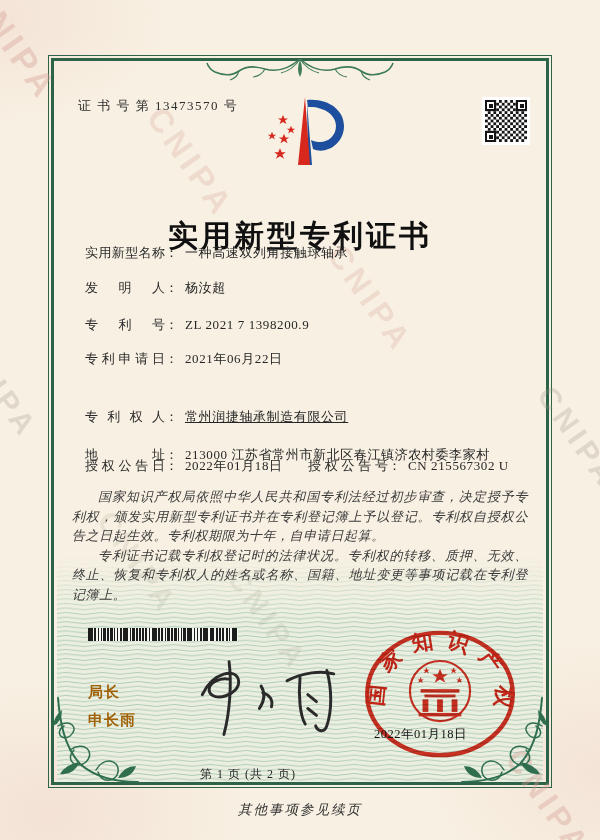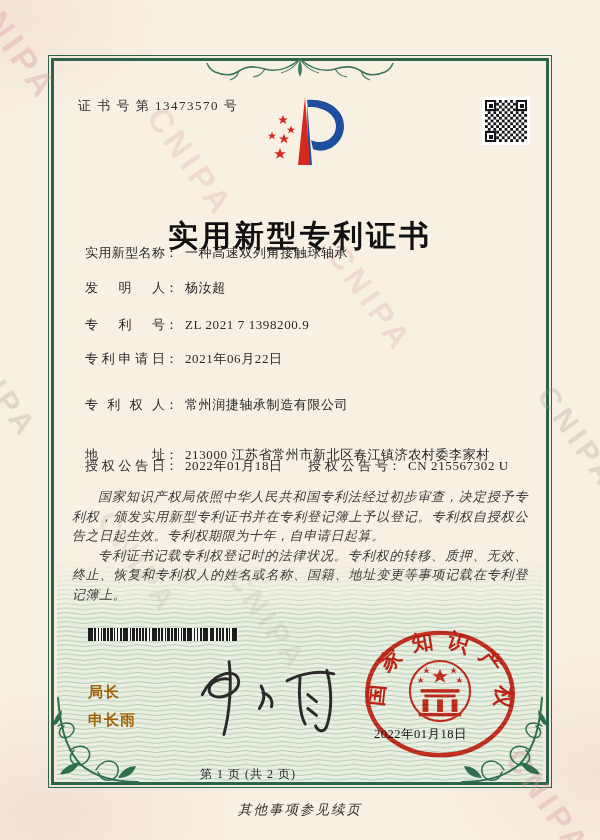--- a/index.html
+++ b/index.html
@@ -32,21 +32,21 @@
      background:repeating-conic-gradient(#151515 0% 25%, #ffffff 0% 50%) 0 0 / 5.6px 5.6px;}
   .finder{position:absolute;width:11px;height:11px;border:2px solid #151515;background:#fff;box-sizing:border-box;}
   .finder::after{content:"";position:absolute;inset:1.5px;background:#151515;}
   .f-tl{left:3px;top:3px;} .f-tr{right:3px;top:3px;} .f-bl{left:3px;bottom:3px;}
   .title{position:absolute;left:0;top:170px;width:600px;text-align:center;font-size:30px;font-weight:bold;
          color:#101010;letter-spacing:3px;margin-top:46px;}
   .frow{position:absolute;left:85px;white-space:nowrap;font-size:13px;color:#262626;}
   .flabel{display:inline-block;width:80px;text-align:justify;text-align-last:justify;color:#2b2b2b;}
   .fcolon{display:inline-block;margin-right:7px;}
   .fvalue{letter-spacing:0.6px;}
-  .r0{top:244px;} .r1{top:279px;} .r2{top:316px;} .r3{top:350px;} .r4{top:396px;} .r5{top:446px;} .r6{top:457px;}
+  .r0{top:244px;} .r1{top:279px;} .r2{top:316px;} .r3{top:350px;} .r4{top:408px;text-decoration:underline;} .r5{top:446px;} .r6{top:457px;}
   .frow-right{left:308px;}
   .paras{position:absolute;left:72px;top:487px;width:456px;font-size:13px;line-height:19.5px;
          font-style:italic;color:#3a3a3a;text-align:justify;letter-spacing:0.6px;}
   .paras p{margin:0;text-indent:2em;}
   .barcode{position:absolute;left:88px;top:628px;width:150px;height:13px;background-color:#f6f6f2;
      background-image:
        repeating-linear-gradient(90deg,#1c1c1c 0 1.6px,transparent 1.6px 3.2px),
        repeating-linear-gradient(90deg,#1c1c1c 0 1px,transparent 1px 7.3px),
        repeating-linear-gradient(90deg,transparent 0 2.2px,#1c1c1c 2.2px 3.4px,transparent 3.4px 11px);}
   .signer{position:absolute;left:88px;top:678px;font-family:"Liberation Sans","DejaVu Sans",sans-serif;

